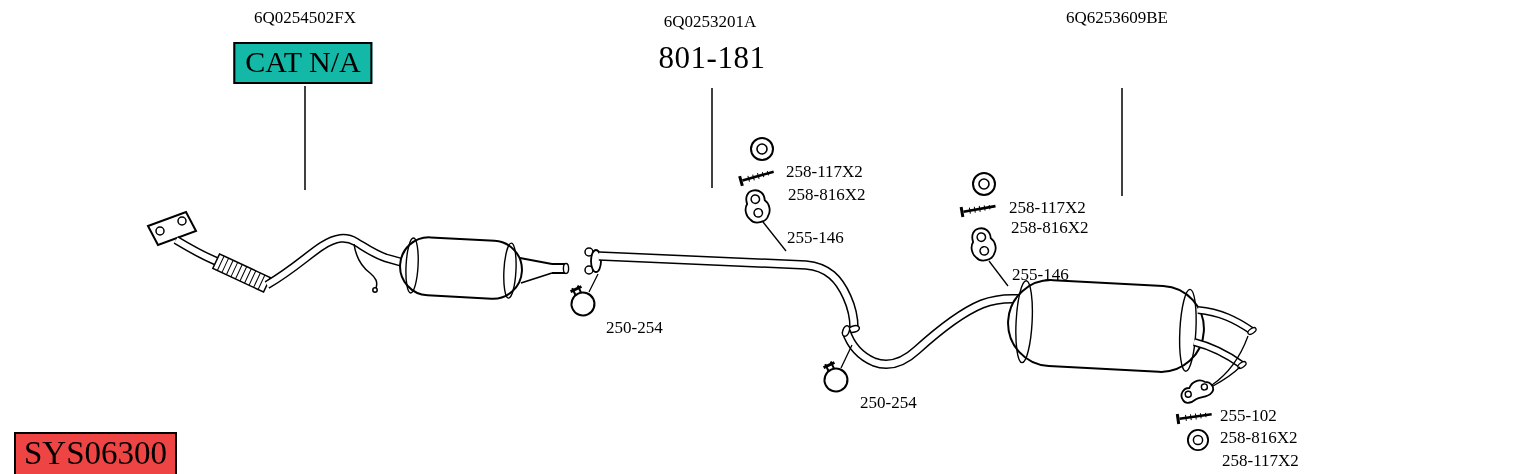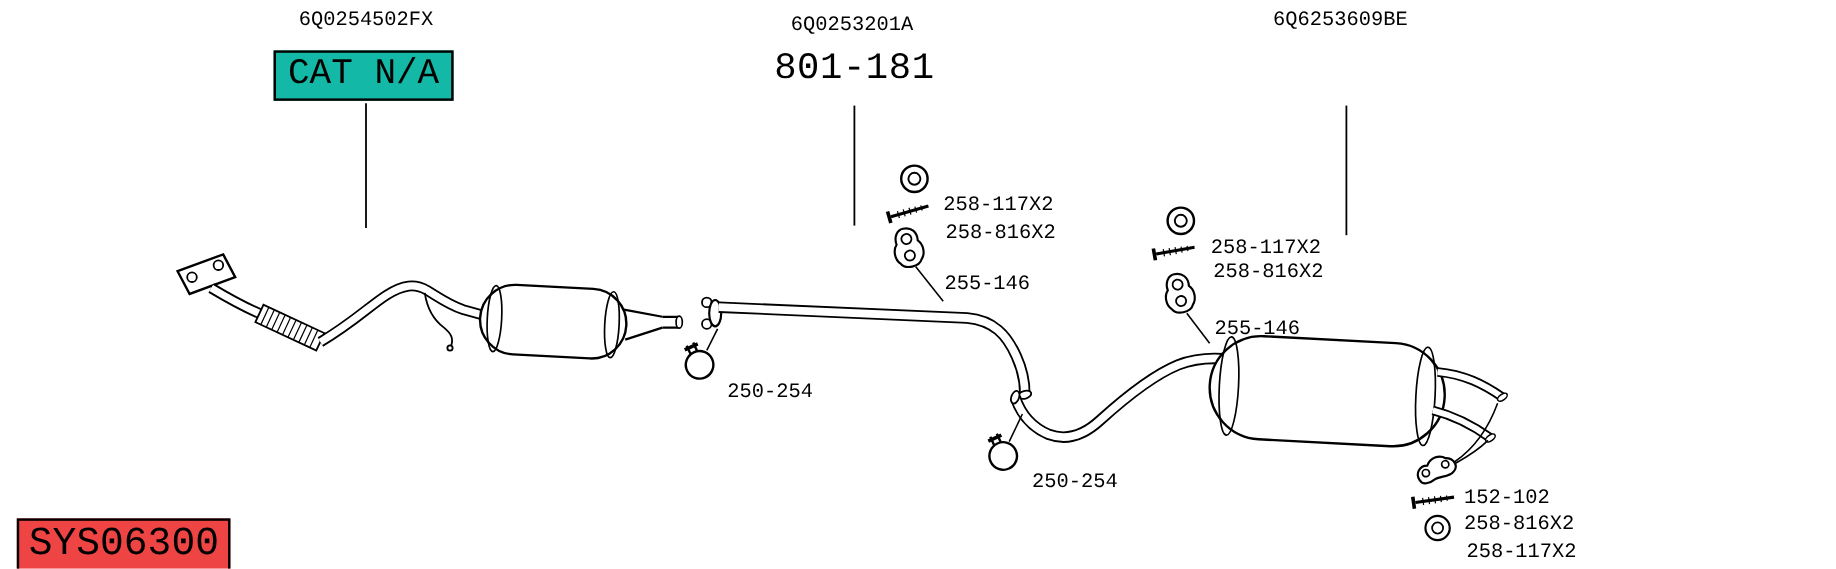--- a/index.html
+++ b/index.html
@@ -1,21 +1,21 @@
 <!DOCTYPE html>
 <html><head>
 <meta charset="utf-8">
 <style>
   html, body { margin: 0; padding: 0; background: #ffffff; }
   .stage {
     position: relative;
     width: 1530px;
     height: 474px;
     background: #ffffff;
-    font-family: Liberation Mono, monospace;
+    font-family: Liberation Serif, serif;
     color: #000;
     overflow: hidden;
   }
   .stage svg { position: absolute; left: 0; top: 0; }
   .txt { position: absolute; white-space: nowrap; color: #000; }
   .code { font-size: 17px; transform: translateX(-50%); }
   .big-label { font-size: 31px; transform: translateX(-50%); letter-spacing: 0.5px; text-align: right; }
   .boxed { border: 2px solid #000; padding: 1px 10px 3px 10px; background: #14b8a6; }
   .cat-box { font-size: 30px; transform: translateX(-50%); }
   .callout { font-size: 17px; line-height: 20px; margin-top: 23px; }
@@ -172,19 +172,19 @@
   <div class="txt big-label" style="left:712px; top:40px;">801-181</div>
 
   <div class="txt callout" style="left:786px;  top:139px;">258-117X2</div>
   <div class="txt callout" style="left:788px;  top:162px;">258-816X2</div>
   <div class="txt callout" style="left:787px;  top:205px;">255-146</div>
   <div class="txt callout" style="left:606px;  top:295px;">250-254</div>
   <div class="txt callout" style="left:1009px; top:175px;">258-117X2</div>
   <div class="txt callout" style="left:1011px; top:195px;">258-816X2</div>
   <div class="txt callout" style="left:1012px; top:242px;">255-146</div>
   <div class="txt callout" style="left:860px;  top:370px;">250-254</div>
-  <div class="txt callout" style="left:1220px; top:383px;">152-102</div>
+  <div class="txt callout" style="left:1220px; top:383px;">255-102</div>
   <div class="txt callout" style="left:1220px; top:405px;">258-816X2</div>
   <div class="txt callout" style="left:1222px; top:428px;">258-117X2</div>
 
   <div class="txt sys-box" style="left:14px; top:432px;">SYS06300</div>
 
 </div>
 
 </body></html>

